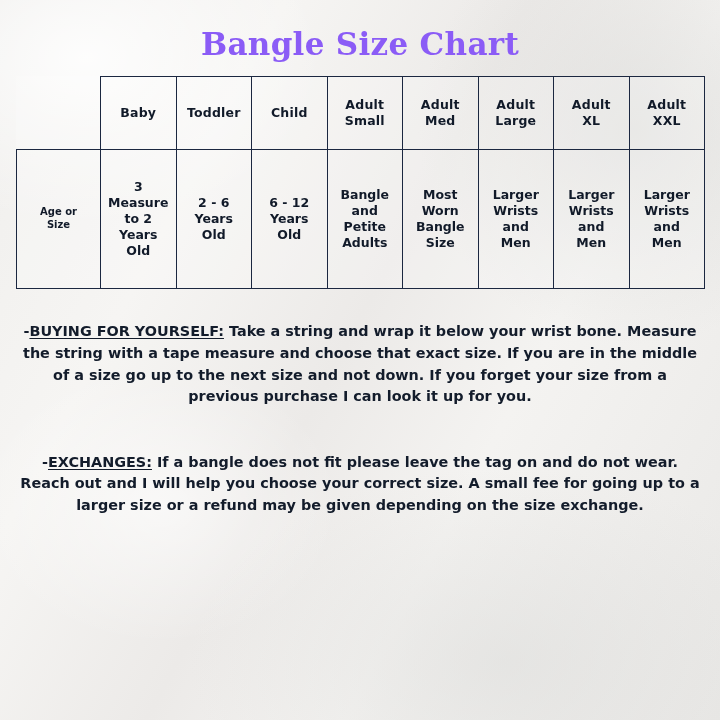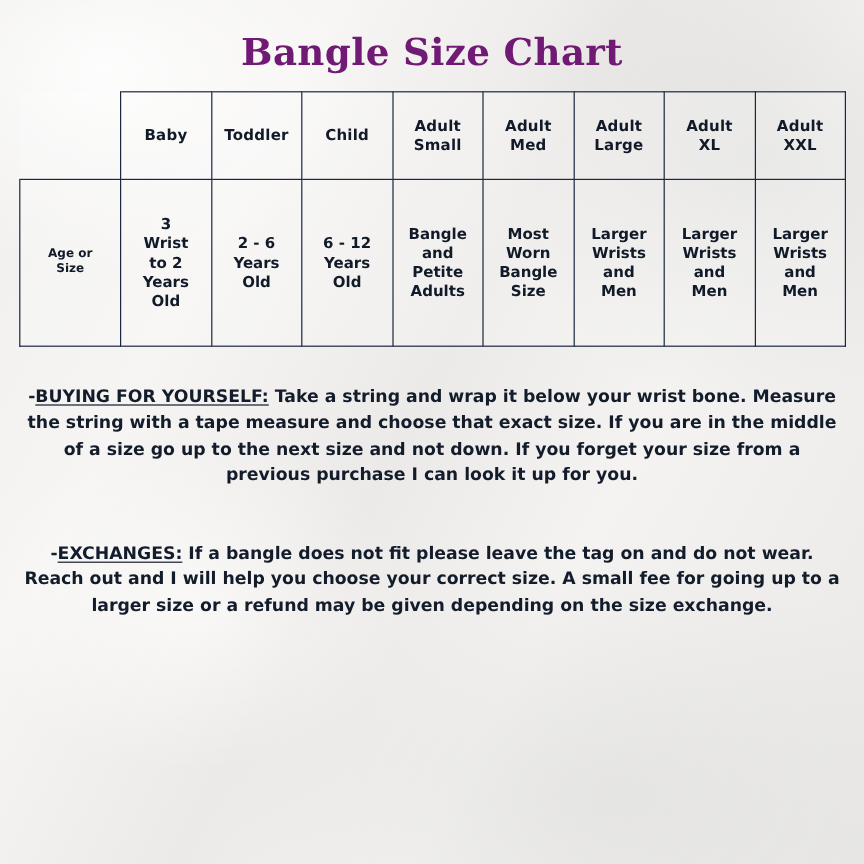--- a/index.html
+++ b/index.html
@@ -36,21 +36,21 @@
     box-sizing: border-box;
     padding: 0 16px;
   }
 
   .title {
     font-family: "DejaVu Serif", serif;
     font-size: 31px;
     font-weight: 700;
     text-align: center;
     letter-spacing: 0.3px;
-    color: #701a75;
+    color: #8b5cf6;
     padding-top: 26px;
     padding-bottom: 14px;
   }
 
   table.size-table {
     width: 688px;
     border-collapse: collapse;
     table-layout: fixed;
     margin: 0 auto;
     background: rgba(255,255,255,0.22);
@@ -168,21 +168,21 @@
       </tr>
     </thead>
     <tbody>
       <tr class="age">
         <td class="rowlabel">
           <div>Age or</div>
           <div>Size</div>
         </td>
         <td class="val">
           <div>3</div>
-          <div>Wrist</div>
+          <div>Measure</div>
           <div>to 2</div>
           <div>Years</div>
           <div>Old</div>
         </td>
         <td class="val">
           <div>2 - 6</div>
           <div>Years</div>
           <div>Old</div>
         </td>
         <td class="val">

